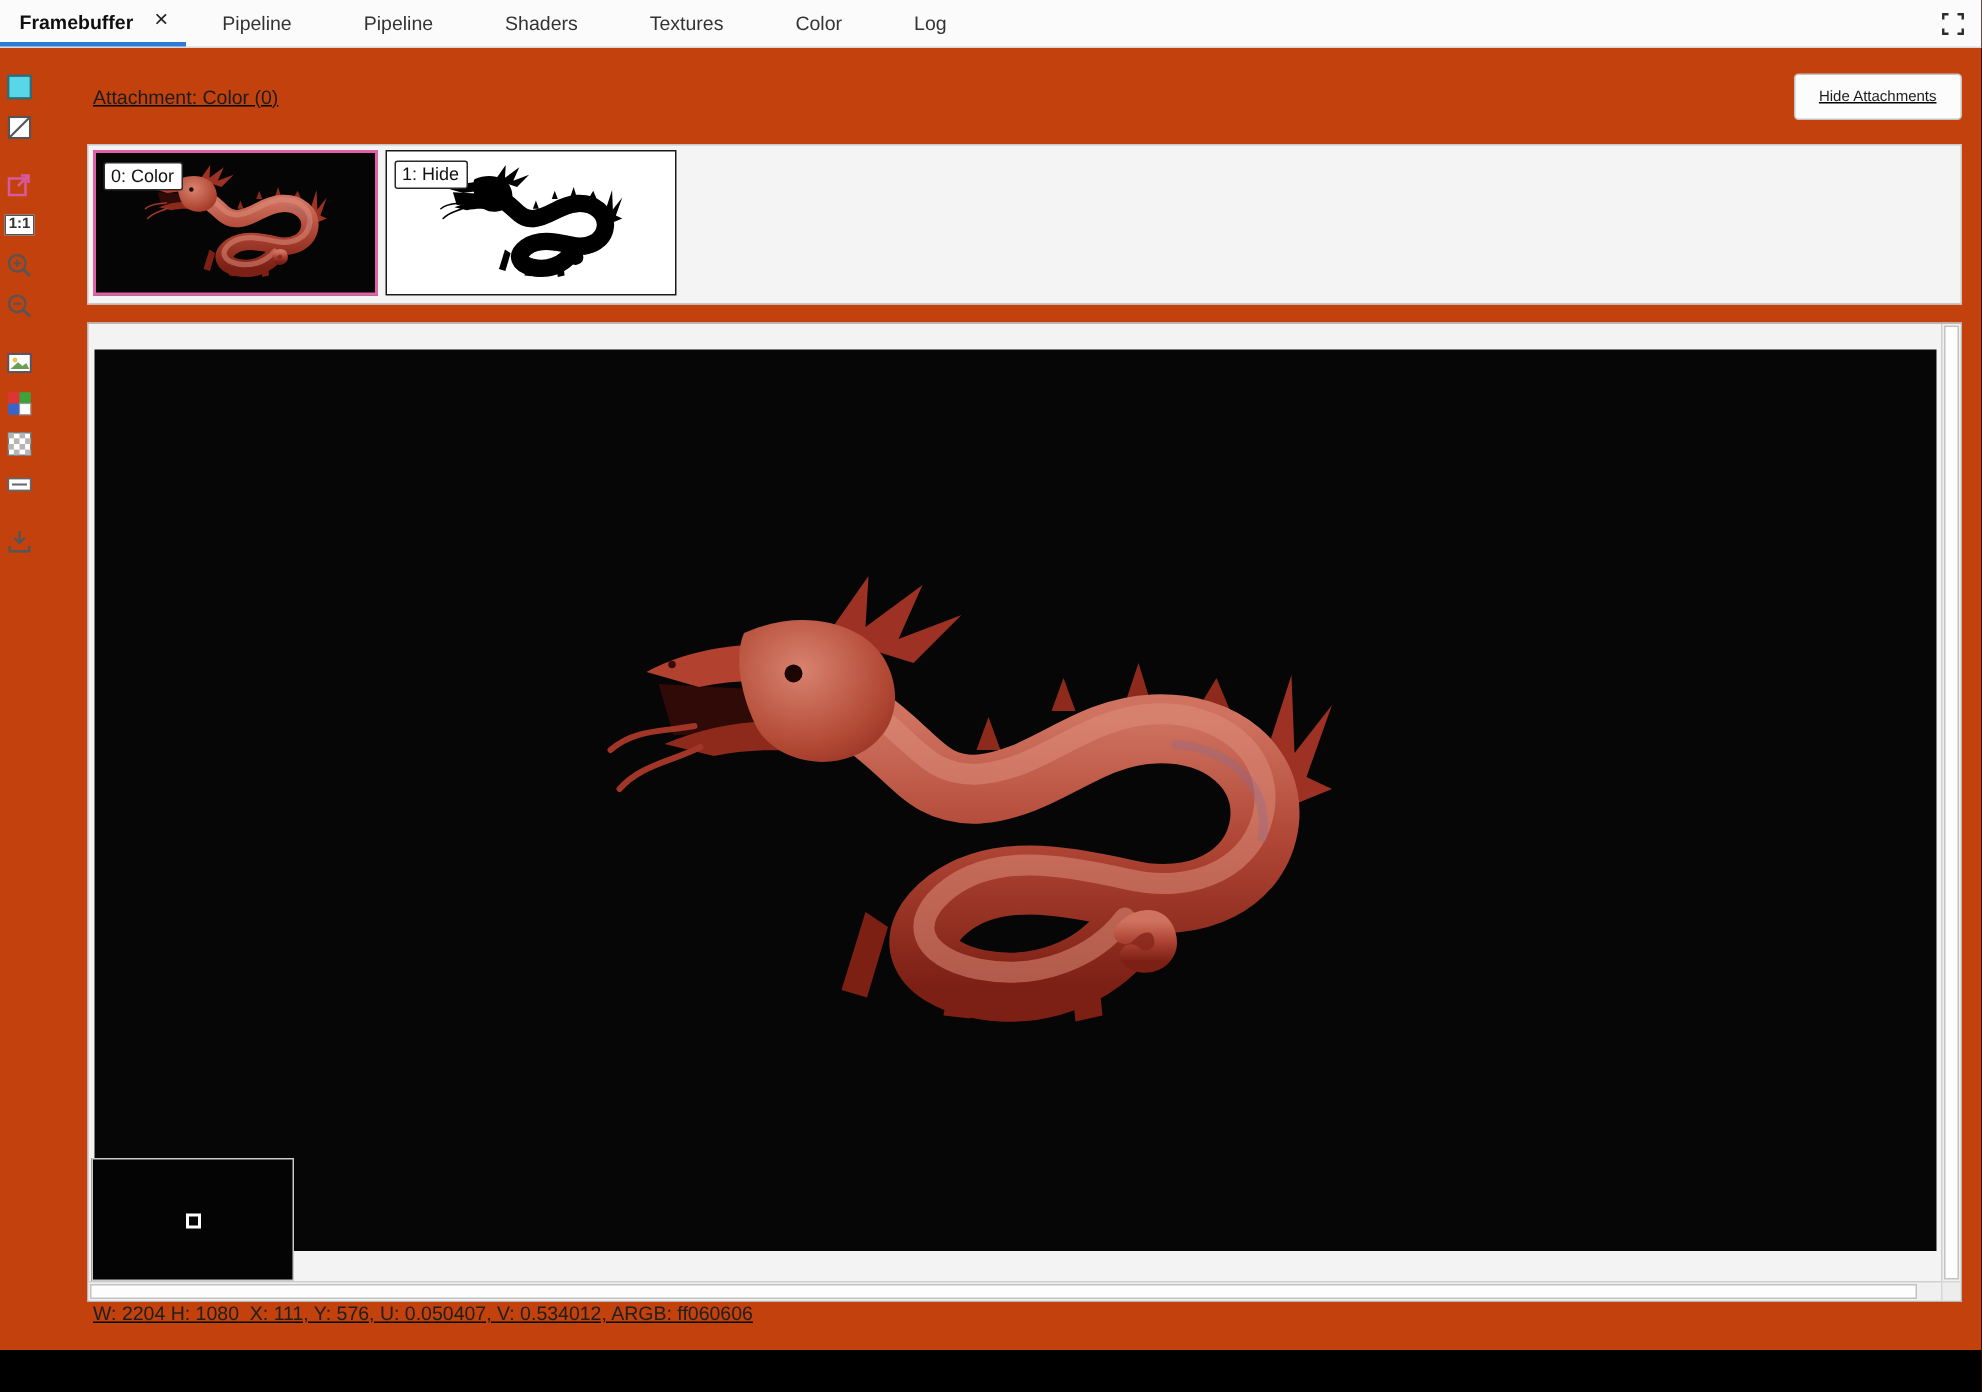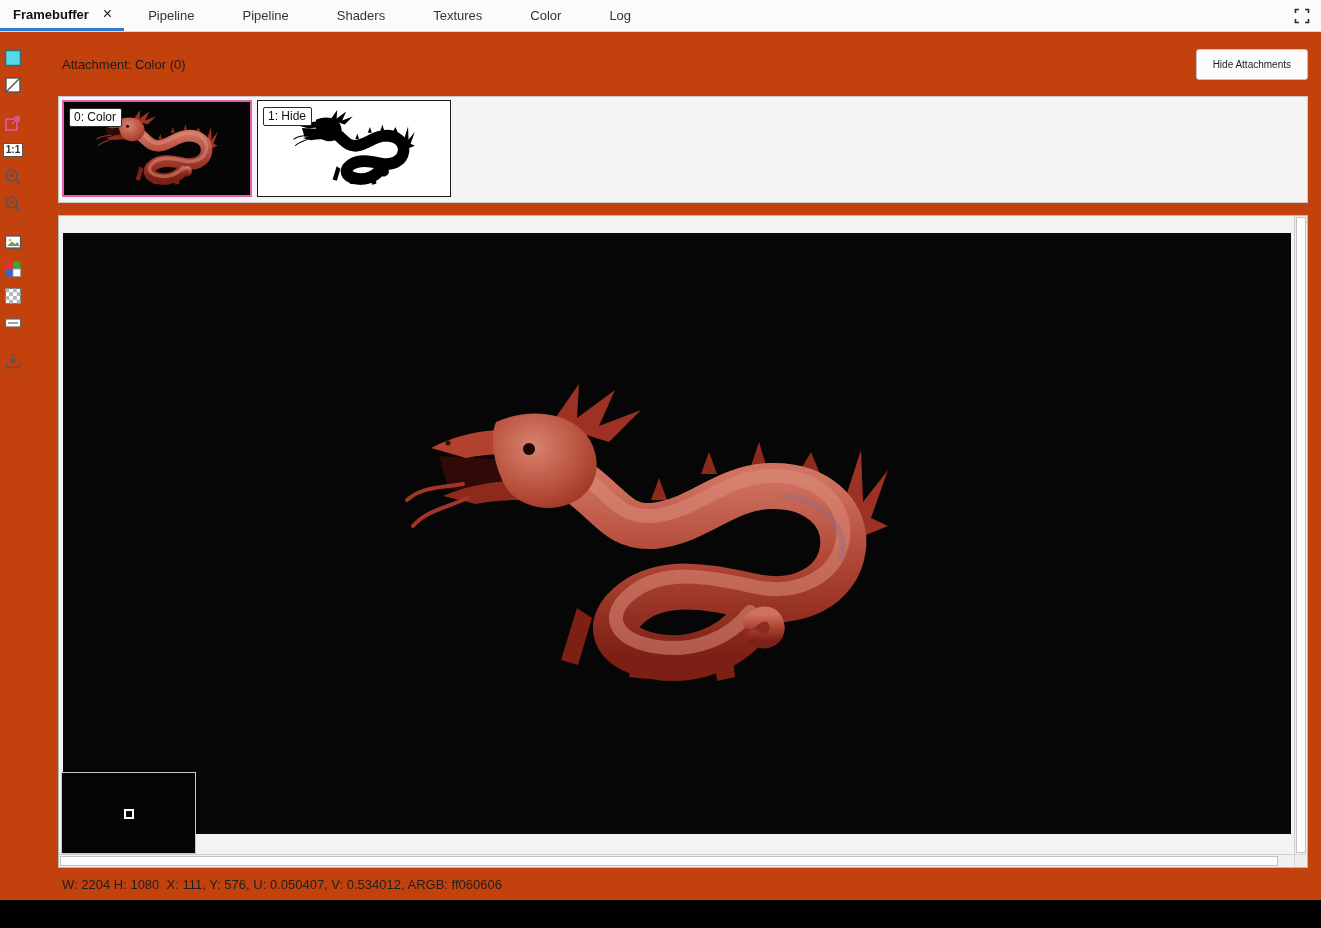--- a/index.html
+++ b/index.html
@@ -38,21 +38,21 @@
   .tbtn {
     width: 26px; height: 26px; display: flex; align-items: center; justify-content: center;
     margin-bottom: 1px; background: transparent; border: none;
   }
   .tsep { height: 11px; flex: 0 0 auto; }
   .one2one {
     font-size: 10px; font-weight: bold; color: #333;
     border: 1px solid #555; padding: 1px 2px; background: #fff; line-height: 1;
   }
 
-  .content { flex: 1; min-width: 0; display: flex; flex-direction: column; padding-right: 13px; }
+  .content { flex: 1; min-width: 0; display: flex; flex-direction: column; padding-right: 13px; text-decoration: underline; }
 
   .attach-header { height: 64px; display: flex; align-items: center; padding-left: 12px; }
   .attach-label { font-size: 13px; color: #1c1c1c; }
   .hide-btn {
     margin-left: auto; height: 31px; padding: 0 16px; font-size: 10px; color: #1c1c1c;
     background: #fcfcfc; border: 1px solid #c4c4c4; border-radius: 3px;
     font-family: "Liberation Sans", sans-serif;
   }
 
   .attach-strip {
@@ -96,21 +96,21 @@
     background: #f0f0f0; border-left: 1px solid #cfcfcf;
   }
   .vthumb { position: absolute; inset: 1px; background: #fdfdfd; border: 1px solid #c2c2c2; }
   .hscroll {
     position: absolute; left: 0; right: 13px; bottom: 0; height: 13px;
     background: #f0f0f0; border-top: 1px solid #cfcfcf;
   }
   .hthumb { position: absolute; top: 1px; bottom: 1px; left: 1px; width: 98.6%; background: #fdfdfd; border: 1px solid #c2c2c2; }
   .scroll-corner { position: absolute; right: 0; bottom: 0; width: 13px; height: 13px; background: #ededed; border-left: 1px solid #d7d7d7; border-top: 1px solid #d7d7d7; }
 
-  .statusbar { height: 32px; display: flex; align-items: center; padding-left: 12px; }
+  .statusbar { height: 32px; display: flex; align-items: flex-start; padding-left: 12px; }
   .statusbar span { font-size: 13px; color: #1f1f1f; white-space: pre; }
 
   .bottom-band { height: 28px; flex: 0 0 auto; background: #000; }
 
   svg.icon { display: block; }
 </style>
 </head>
 <body>
 
 <svg width="0" height="0" style="position:absolute" aria-hidden="true">

